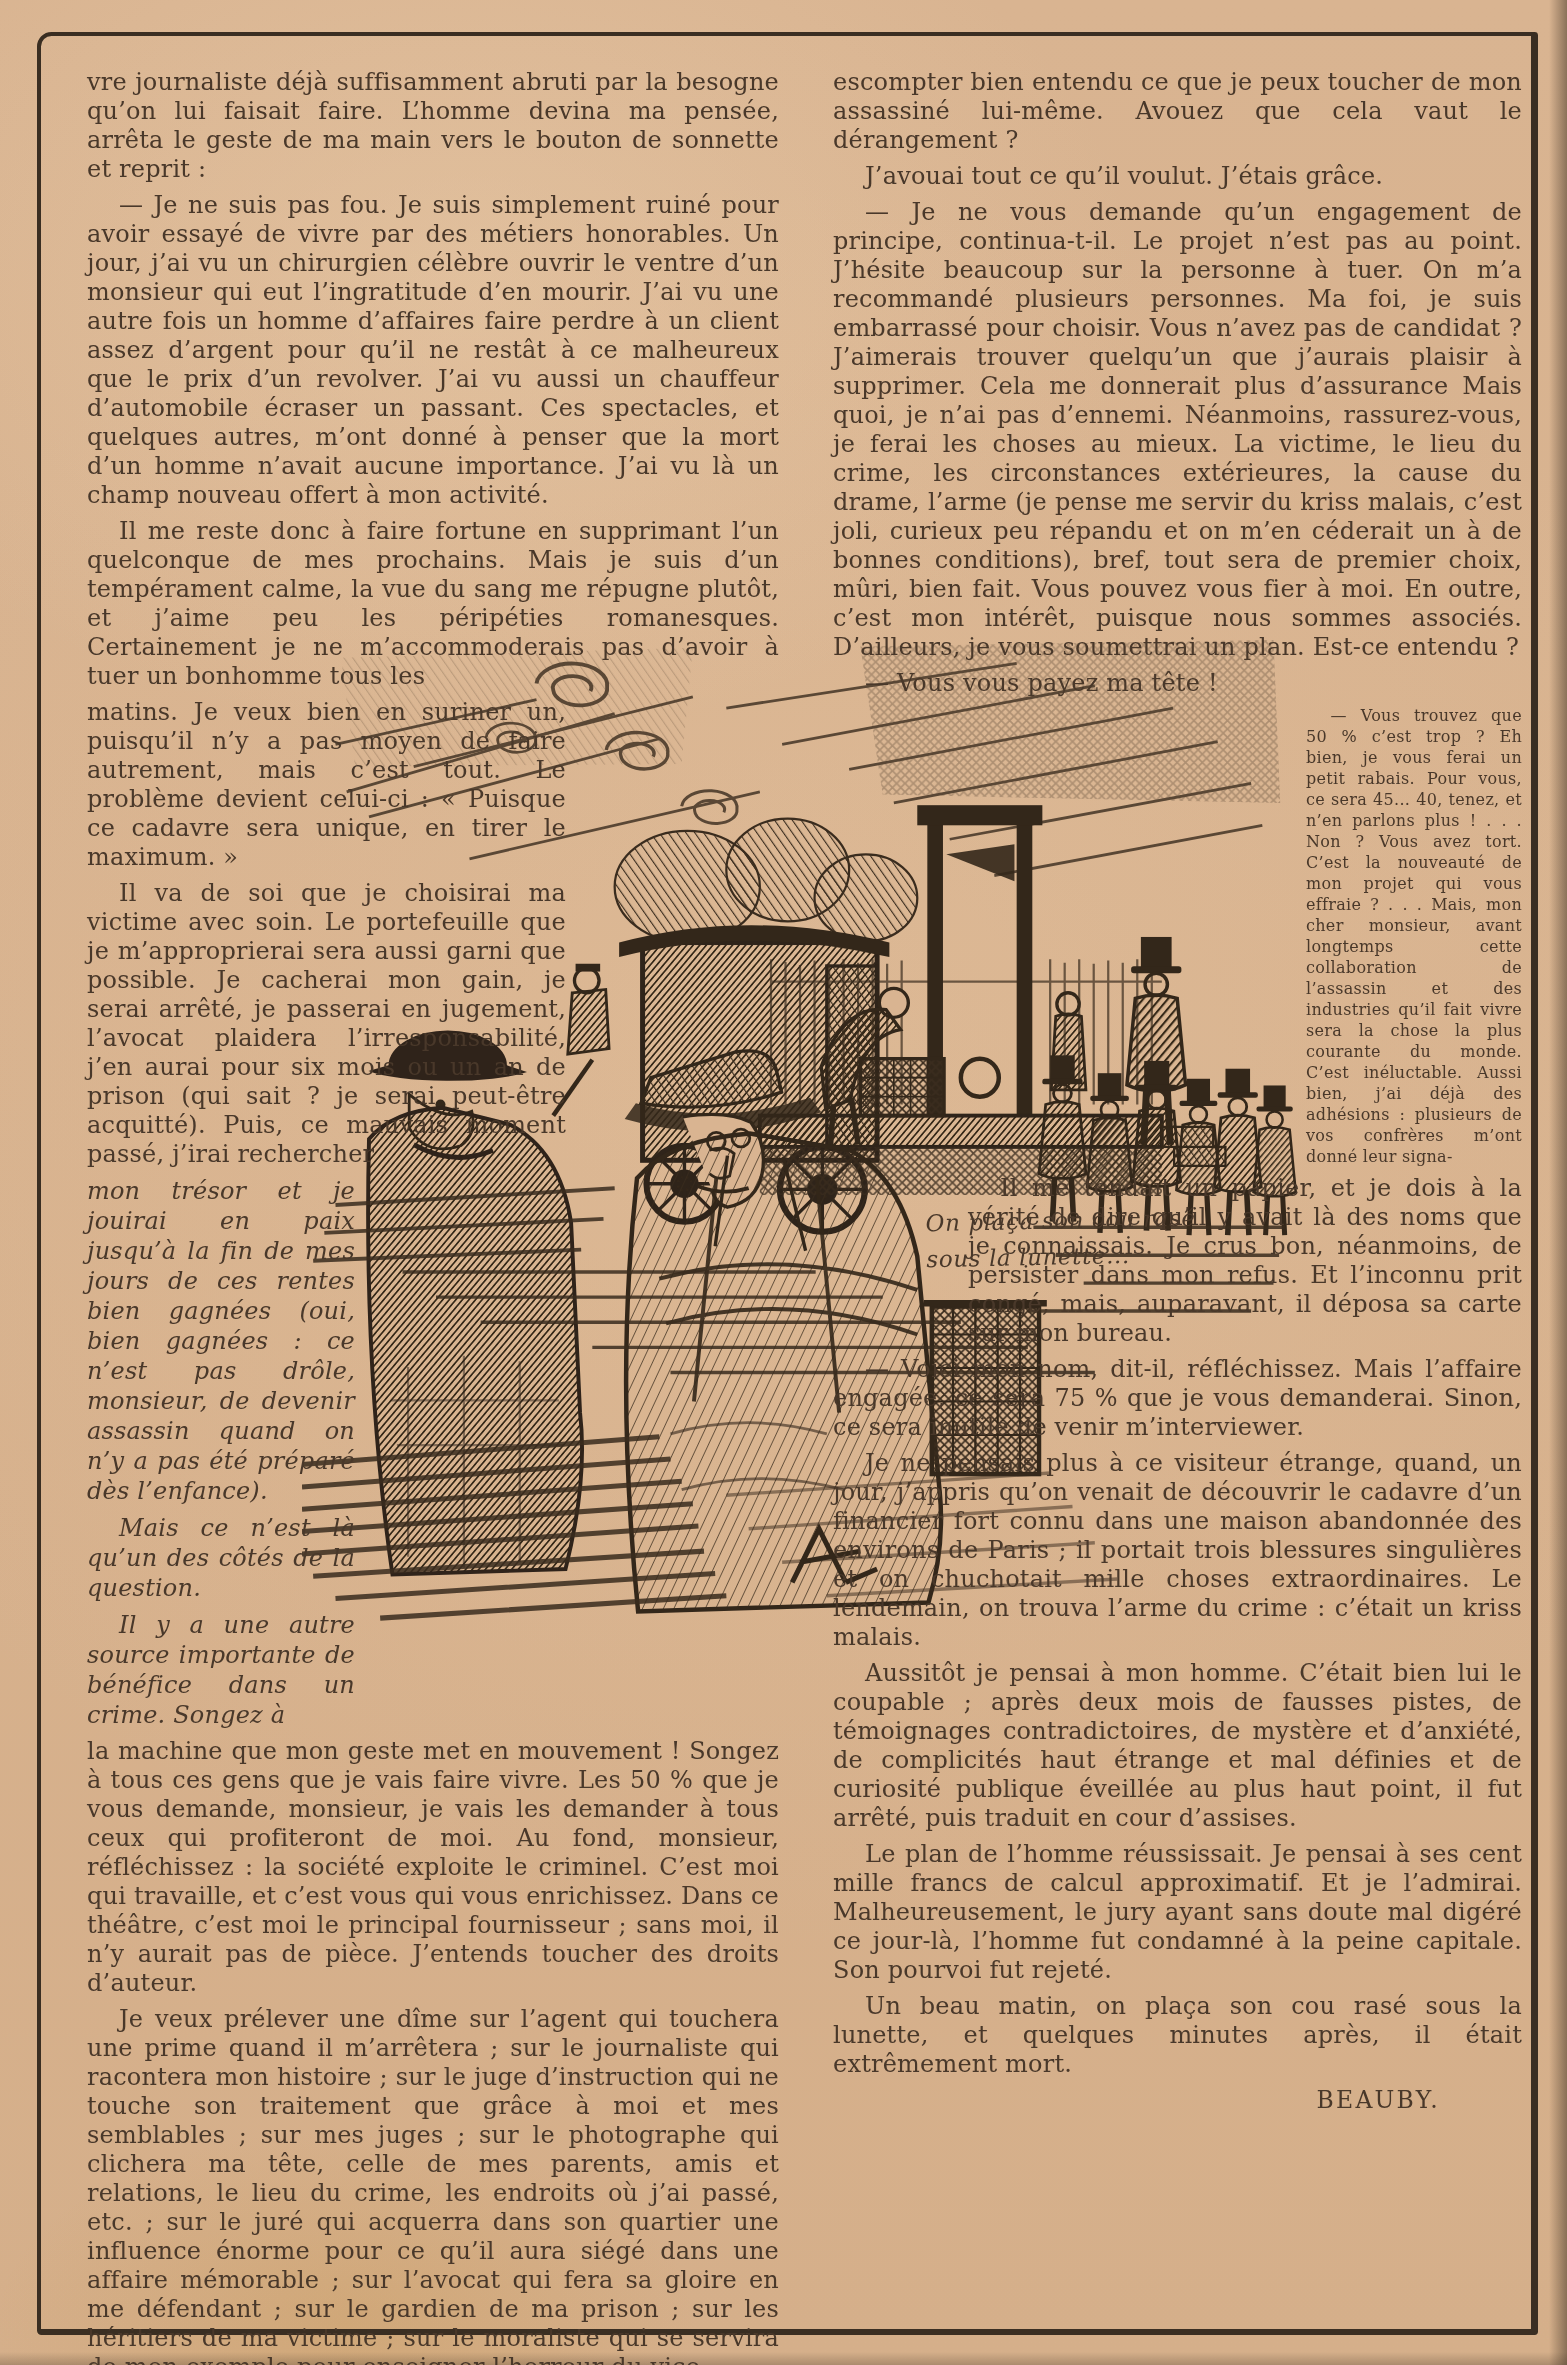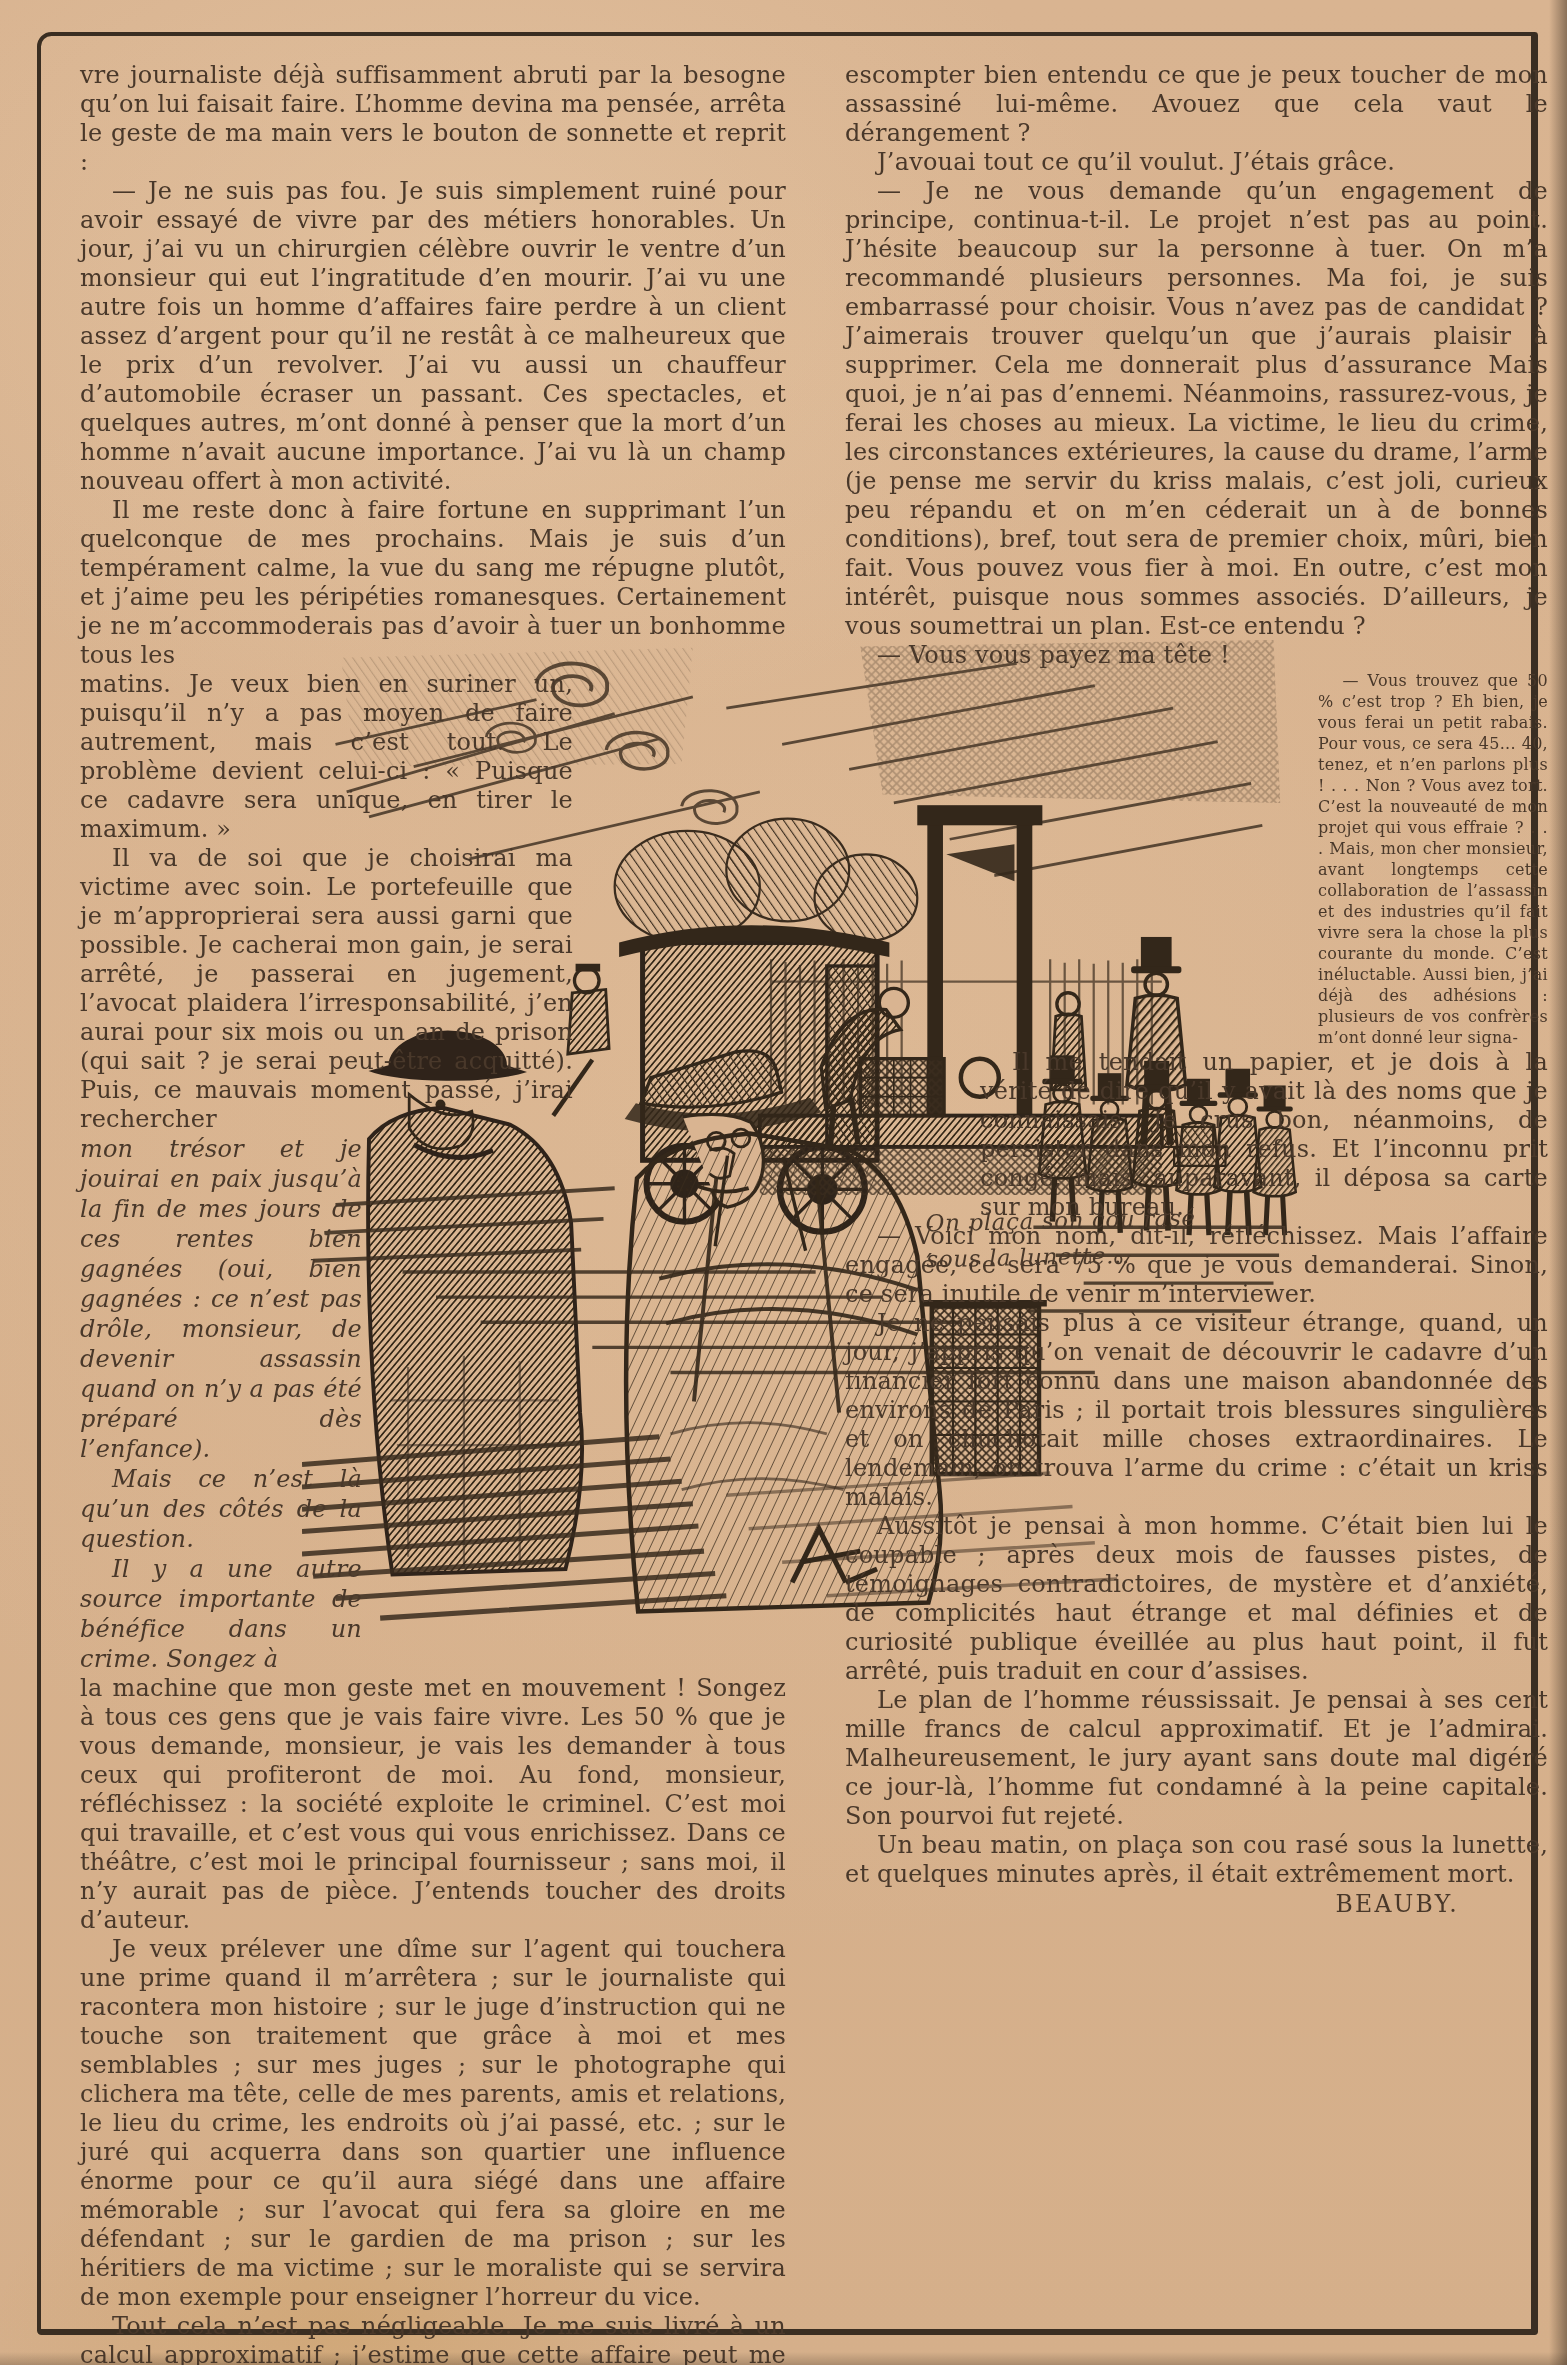--- a/index.html
+++ b/index.html
@@ -19,27 +19,27 @@
     background:linear-gradient(to top, rgba(52,40,28,.28), rgba(52,40,28,0));}
   .frame{
     position:absolute;left:37px;top:32px;right:30px;bottom:31px;
     border-style:solid;border-color:#3a2e22;
     border-width:4.5px 7.3px 6.7px 4.5px;
     border-radius:14.5px 3.4px 3.4px 4.5px;
     pointer-events:none;
   }
   .col{position:absolute;top:61px;}
   .col-left{left:80px;width:706px;}
-  .col-right{left:845px;width:703px;}
+  .col-right{left:826px;width:703px;}
   .seg{overflow:visible;}
   .seg-wide{width:493px;}
   .seg-narrow{width:282px;font-style:italic;}
   .seg-rnarrow{width:230px;margin-left:auto;}
   .seg-rmed{width:568px;margin-left:auto;}
-  p{margin:0;text-align:justify;text-indent:32px;
+  p{margin:7px;text-align:justify;text-indent:32px;
     font-size:24px;line-height:29px;letter-spacing:0.2px;}
   .seg-narrow p{line-height:30px;}
   .seg-rnarrow p{font-size:16px;line-height:21px;text-indent:24.6px;letter-spacing:0.3px;}
   p.noindent{text-indent:0;}
   .signature{margin-top:1px;text-align:right;padding-right:89px;
     font-size:23.5px;letter-spacing:2.2px;}
   .illus{position:absolute;left:302px;top:624px;width:1005px;height:1000px;z-index:1;}
   .col{z-index:2;}
   .caption{
     position:absolute;left:926px;top:1202px;width:313px;z-index:3;

